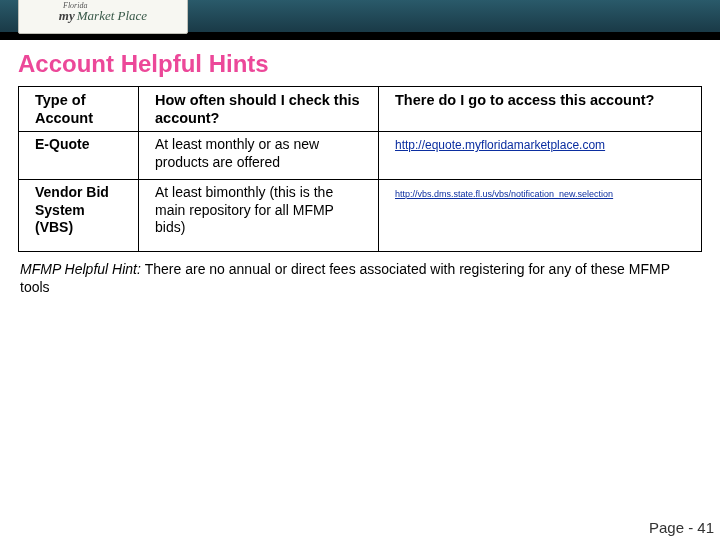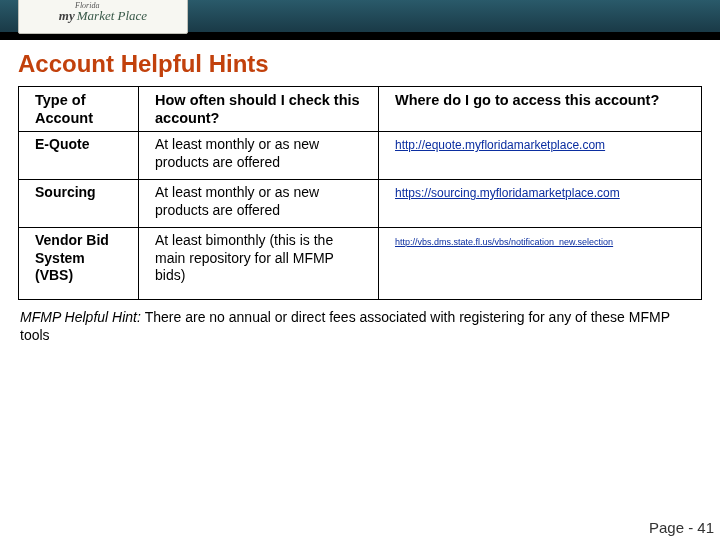--- a/index.html
+++ b/index.html
@@ -30,29 +30,29 @@
     font-family: cursive;
     font-style: italic;
     font-size: 13px;
     color: #3a5a4a;
     display: flex;
     align-items: center;
     justify-content: center;
     border-radius: 2px;
   }
   .logo-box .my { color: #404040; font-weight: bold; margin-right: 2px;}
-  .logo-box .fl { font-size: 8px; color:#555; position:absolute; top:2px; left:56px;}
+  .logo-box .fl { font-size: 8px; color:#555; position:absolute; top:2px; left:44px;}
   .page {
     padding: 6px 18px 0 18px;
   }
   h1 {
     font-size: 24px;
     font-weight: bold;
     margin: 4px 0 8px 0;
-    color: #c2410c;
+    color: #ec4899;
   }
   table.accounts {
     width: 100%;
     border-collapse: collapse;
     table-layout: fixed;
   }
   table.accounts th, table.accounts td {
     border: 1.5px solid #000;
     text-align: left;
     vertical-align: top;
@@ -108,31 +108,26 @@
   <table class="accounts">
     <colgroup>
         <col class="c1">
         <col class="c2">
         <col class="c3">
       </colgroup>
     <tbody>
         <tr>
       <th>Type of Account</th>
       <th>How often should I check this account?</th>
-      <th>Where do I go to access this account?</th>
+      <th>There do I go to access this account?</th>
     </tr>
     <tr class="med">
       <td class="row-bold">E-Quote</td>
       <td>At least monthly or as new products are offered</td>
       <td><a class="link" href="#">http://equote.myfloridamarketplace.com</a></td>
-    </tr>
-    <tr class="med">
-      <td class="row-bold">Sourcing</td>
-      <td>At least monthly or as new products are offered</td>
-      <td><a class="link" href="#">https://sourcing.myfloridamarketplace.com</a></td>
     </tr>
     <tr class="tall">
       <td class="row-bold">Vendor Bid System (VBS)</td>
       <td>At least bimonthly (this is the main repository for all MFMP bids)</td>
       <td><a class="link small" href="#">http://vbs.dms.state.fl.us/vbs/notification_new.selection</a></td>
     </tr>
   </tbody>
     </table>
 
   <p class="hint">

